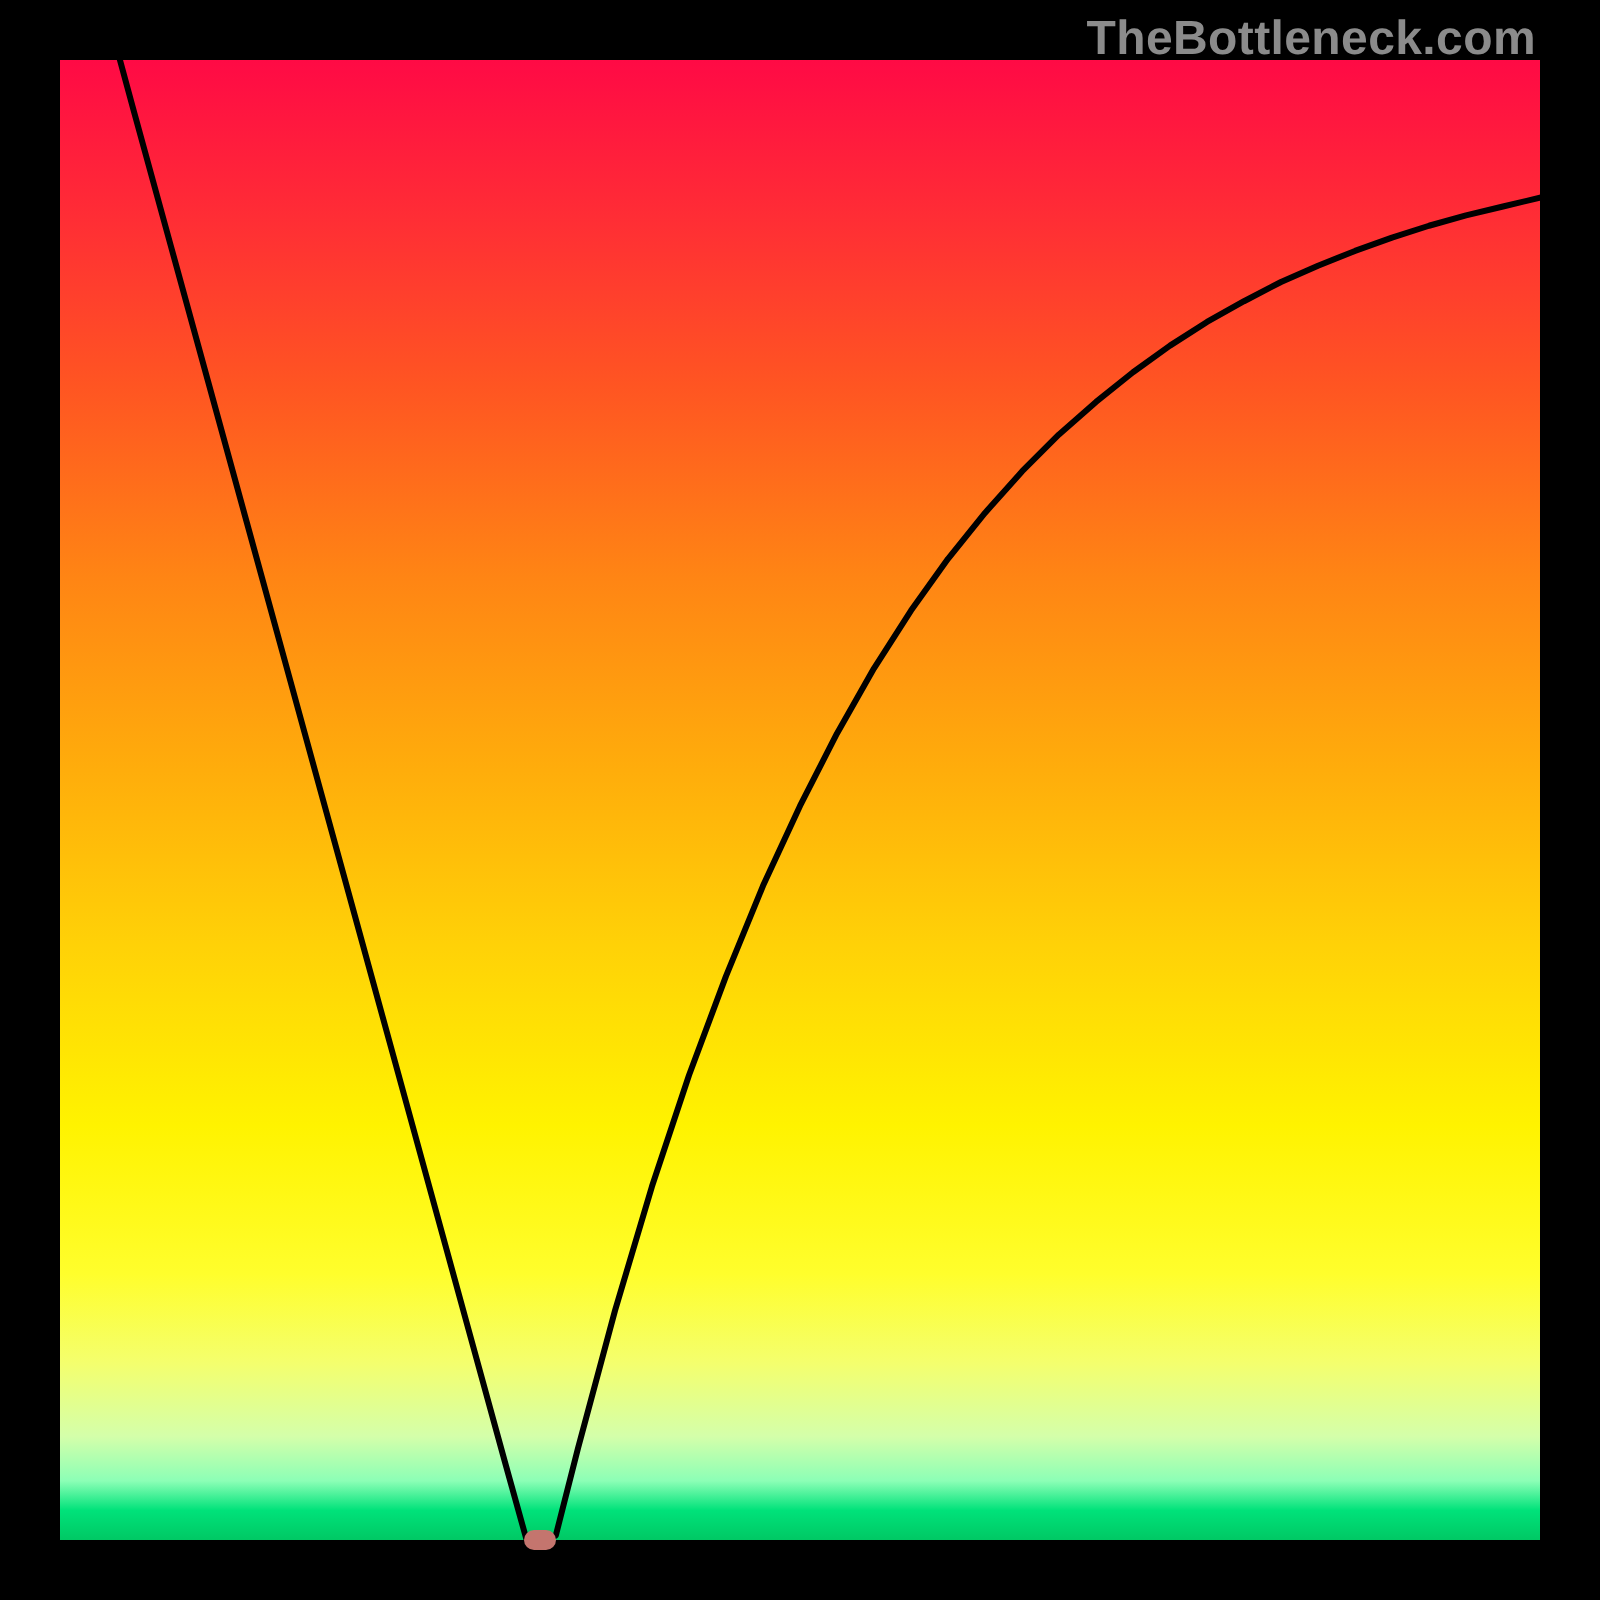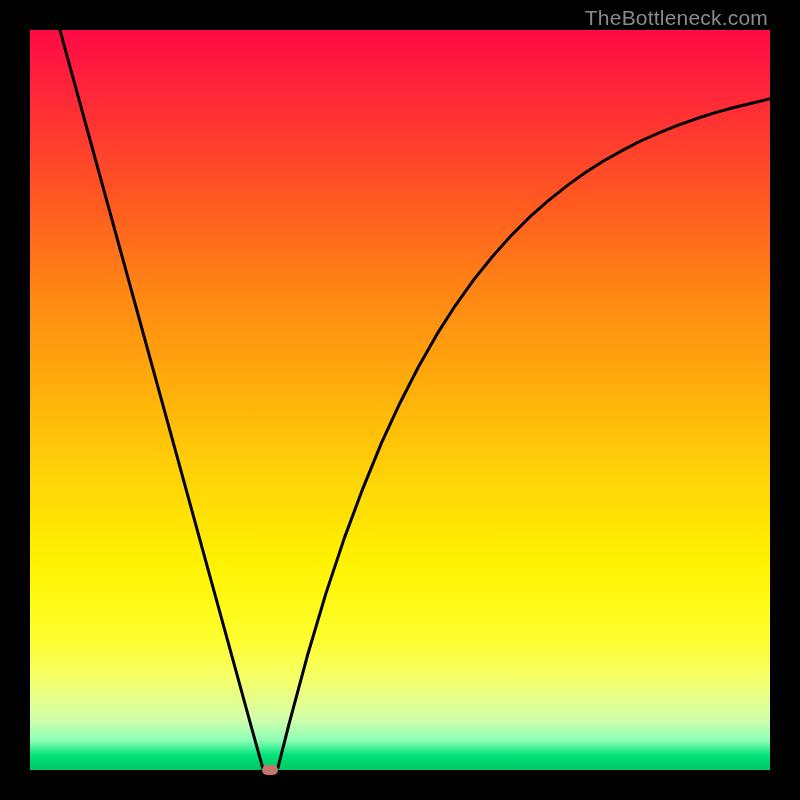--- a/index.html
+++ b/index.html
@@ -34,22 +34,22 @@
       #00e27a 98%,
       #00c864 100%
     );
   }
 
   .watermark {
     position: absolute;
     top: 6px;
     right: 32px;
     color: #8b8b8b;
-    font-size: 21px;
-    font-weight: 400;
+    font-size: 24px;
+    font-weight: 700;
     letter-spacing: 0.2px;
   }
 
   svg.curve {
     position: absolute;
     left: 0; top: 0;
     width: 740px; height: 740px;
   }
 
   .marker {

